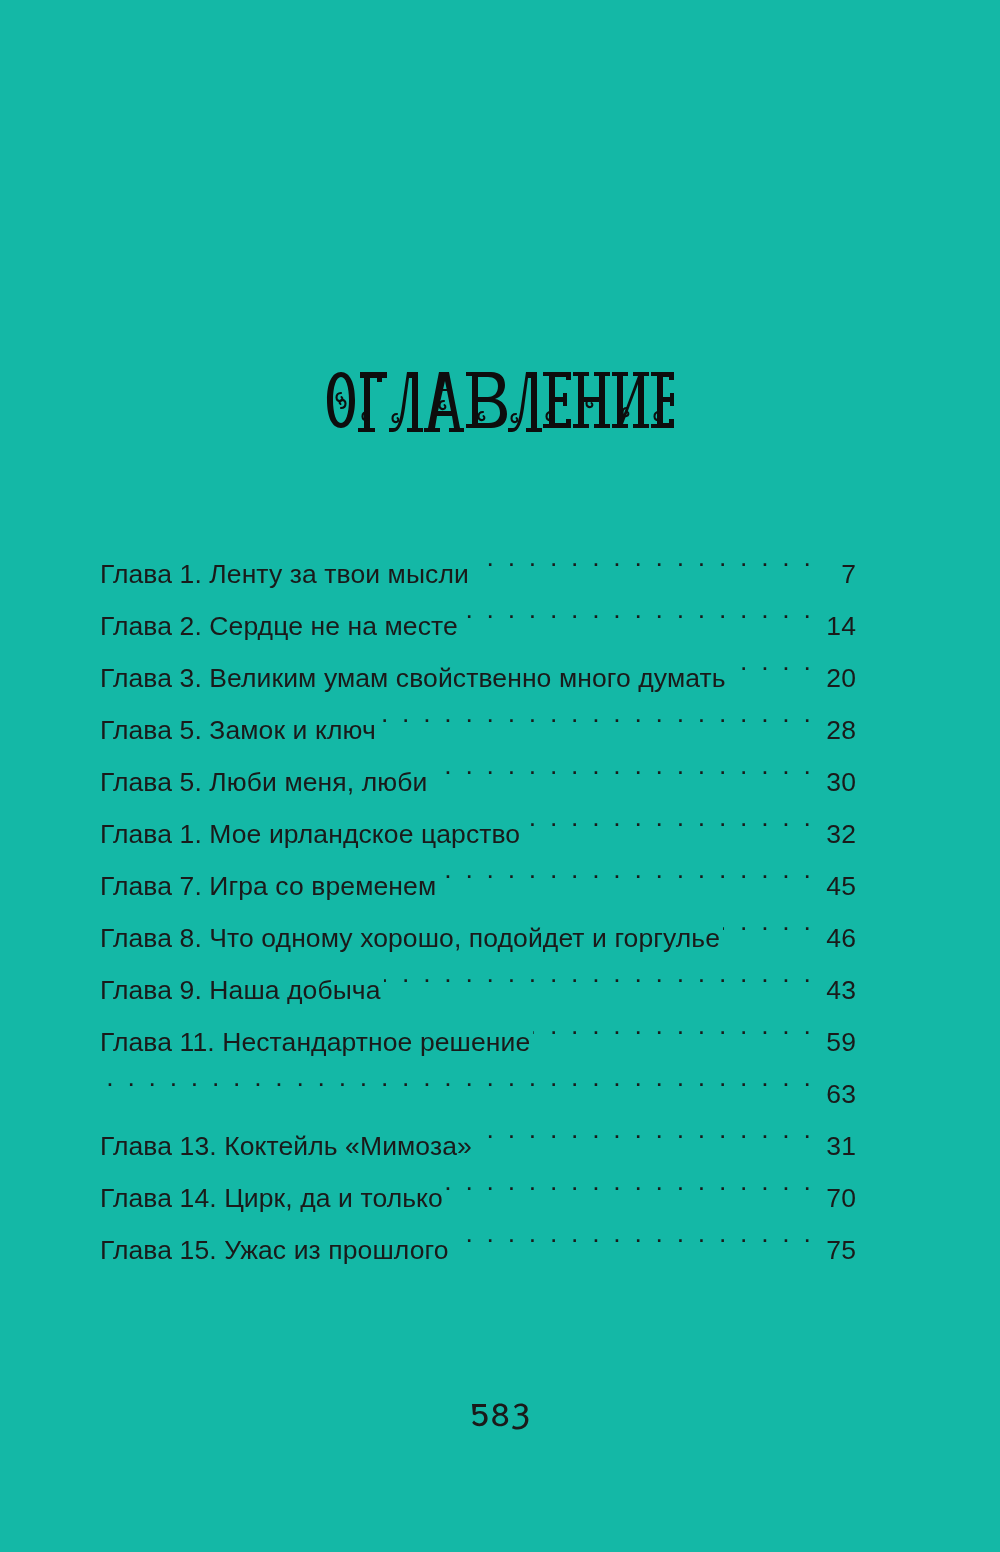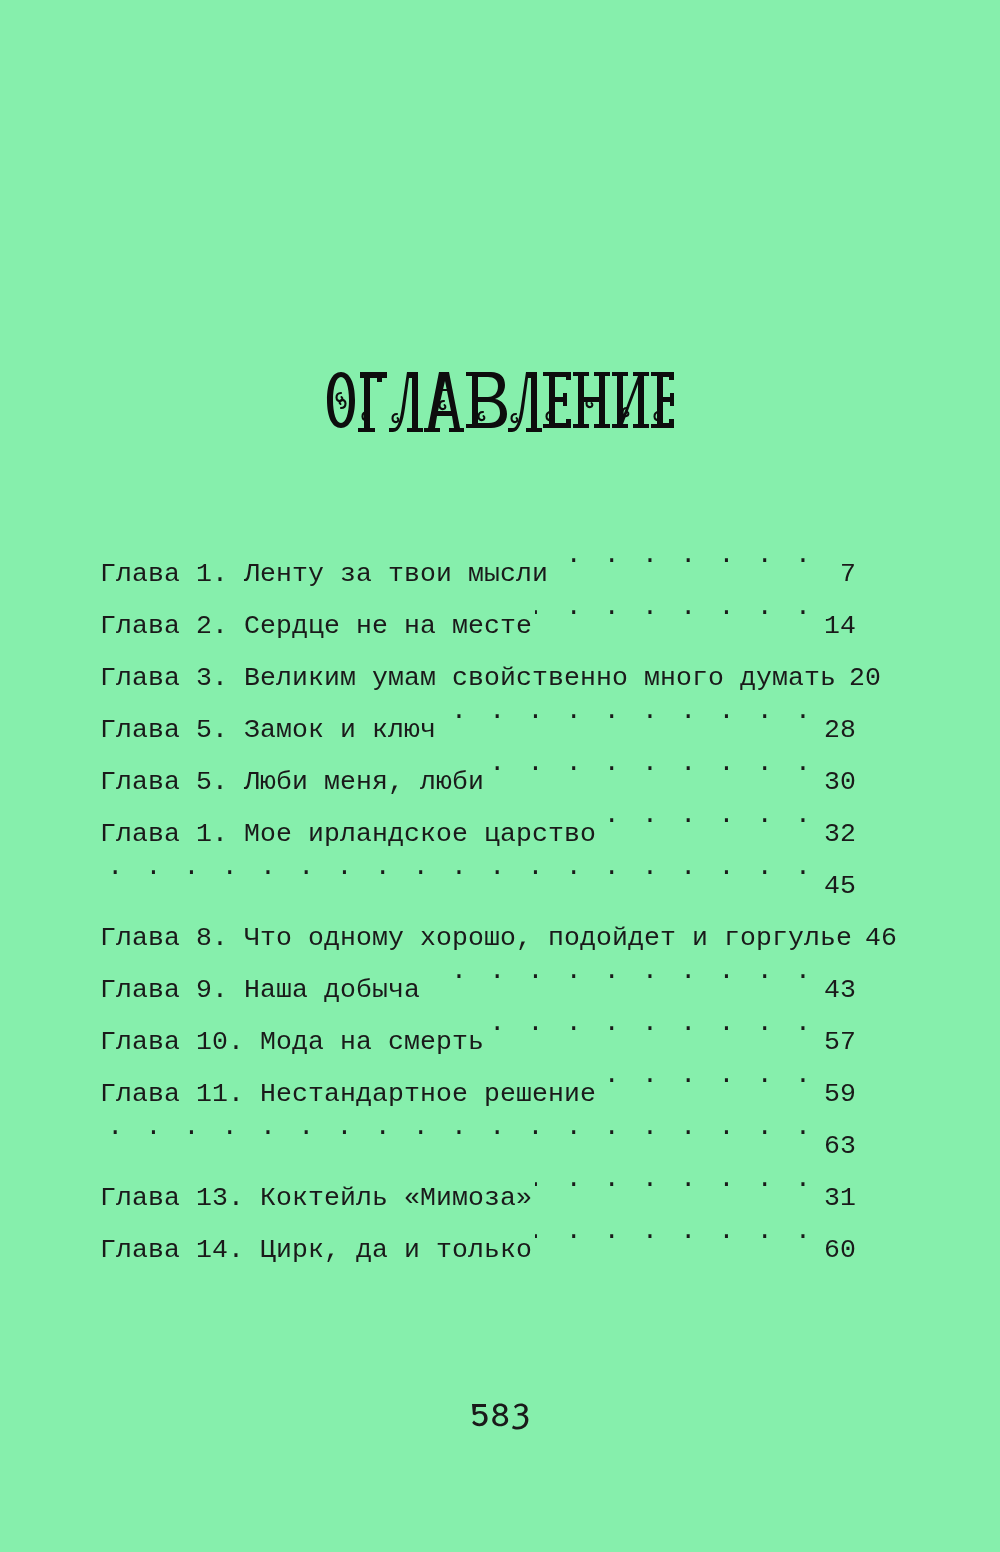--- a/index.html
+++ b/index.html
@@ -7,23 +7,23 @@
     margin: 0;
     padding: 0;
     background: #ffffff;
   }
 
   .page {
     position: relative;
     width: 1000px;
     height: 1552px;
     margin: 0 auto;
-    background: #86efac;
+    background: #14b8a6;
     overflow: hidden;
-    font-family: Liberation Mono, monospace;
+    font-family: Liberation Sans, sans-serif;
     color: #1a1a1a;
     -webkit-font-smoothing: antialiased;
   }
 
   
   .toc-heading {
     position: absolute;
     top: 360px;
     left: 0;
     width: 1000px;
@@ -214,41 +214,37 @@
       <span class="entry-page">30</span>
     </div>
 
     <div class="toc-row">
       <span class="entry-title">Глава 1. Мое ирландское царство</span>
       <span class="leader"></span>
       <span class="entry-page">32</span>
     </div>
 
     <div class="toc-row">
+      <span class="entry-title">Глава 7. Игра со временем</span>
       <span class="leader"></span>
       <span class="entry-page">45</span>
     </div>
 
     <div class="toc-row">
       <span class="entry-title">Глава 8. Что одному хорошо, подойдет и горгулье</span>
       <span class="leader"></span>
       <span class="entry-page">46</span>
     </div>
 
     <div class="toc-row">
       <span class="entry-title">Глава 9. Наша добыча</span>
       <span class="leader"></span>
       <span class="entry-page">43</span>
     </div>
 
-    <div class="toc-row">
-      <span class="entry-title">Глава 10. Мода на смерть</span>
-      <span class="leader"></span>
-      <span class="entry-page">57</span>
-    </div>
 
     <div class="toc-row">
       <span class="entry-title">Глава 11. Нестандартное решение</span>
       <span class="leader"></span>
       <span class="entry-page">59</span>
     </div>
 
     <div class="toc-row">
       <span class="leader"></span>
       <span class="entry-page">63</span>
@@ -256,23 +252,28 @@
 
     <div class="toc-row">
       <span class="entry-title">Глава 13. Коктейль «Мимоза»</span>
       <span class="leader"></span>
       <span class="entry-page">31</span>
     </div>
 
     <div class="toc-row">
       <span class="entry-title">Глава 14. Цирк, да и только</span>
       <span class="leader"></span>
-      <span class="entry-page">60</span>
-    </div>
-
+      <span class="entry-page">70</span>
+    </div>
+
+    <div class="toc-row">
+      <span class="entry-title">Глава 15. Ужас из прошлого</span>
+      <span class="leader"></span>
+      <span class="entry-page">75</span>
+    </div>
 
 
   </div>
 
   <div class="folio">
     <svg width="64" height="34" viewBox="0 0 64 34" role="img" aria-label="583">
 
       <path class="folio-glyph" d="M4 8 L18 8 L18 11 L8 11 L7.5 16 C9 15.2 10.6 14.9 12.2 14.9 C16.6 14.9 19.6 17.8 19.6 22.2 C19.6 26.9 16.2 30.2 11.4 30.2 C8.3 30.2 5.6 28.9 4.2 26.8 L6 24.6 C7.3 26.4 9.2 27.4 11.3 27.4 C14.2 27.4 16.1 25.3 16.1 22.2 C16.1 19.3 14.3 17.5 11.5 17.5 C9.8 17.5 8.4 18.1 7.1 19.3 L4.9 18.4 Z"></path>
 
       <path class="folio-glyph" d="M32.2 7.6 C36.5 7.6 39.4 9.9 39.4 13.3 C39.4 15.6 38.1 17.4 35.8 18.4 C38.6 19.4 40.2 21.4 40.2 24 C40.2 27.7 36.9 30.3 32.2 30.3 C27.5 30.3 24.2 27.7 24.2 24 C24.2 21.4 25.8 19.4 28.6 18.4 C26.3 17.4 25 15.6 25 13.3 C25 9.9 27.9 7.6 32.2 7.6 Z

